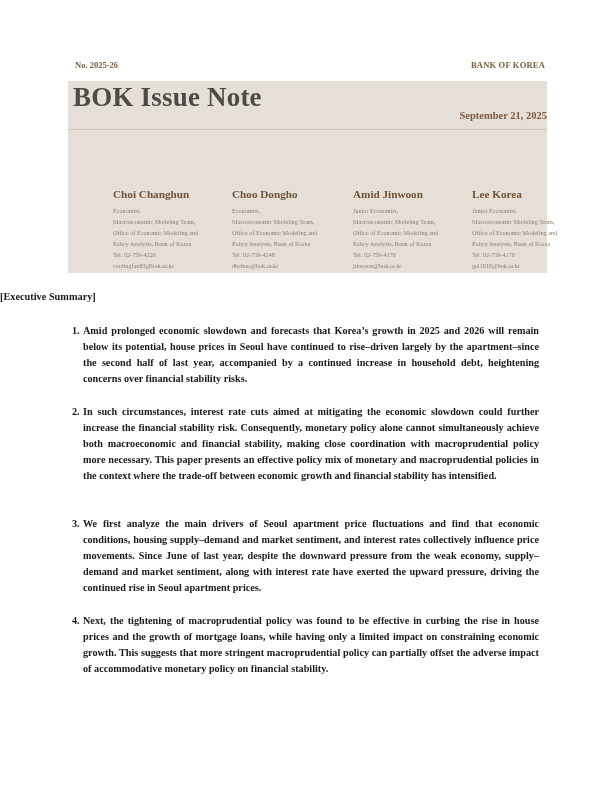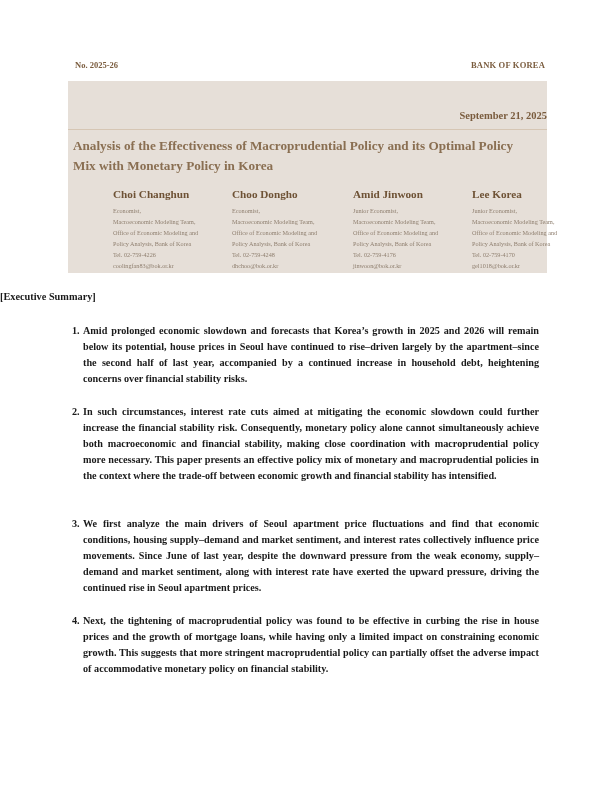--- a/index.html
+++ b/index.html
@@ -34,23 +34,23 @@
 </style>
 </head>
 <body>
 
 <div class="topline">
   <span class="issue-no">No. 2025-26</span>
   <span class="org">BANK OF KOREA</span>
 </div>
 
 <div class="header-box">
+  <div class="title">BOK Issue Note</div>
   <div class="date">September 21, 2025</div>
   <div class="divider"></div>
-  <div class="subtitle">Analysis of the Effectiveness of Macroprudential Policy and its Optimal Policy Mix with Monetary Policy in Korea</div>
 
   <div class="authors">
     <div class="author" style="left:0px">
       <div class="author-name">Choi Changhun</div>
       <div class="author-line">Economist,</div>
       <div class="author-line">Macroeconomic Modeling Team,</div>
       <div class="author-line">Office of Economic Modeling and</div>
       <div class="author-line">Policy Analysis, Bank of Korea</div>
       <div class="author-line">Tel. 02-759-4226</div>
       <div class="author-line">coolingfan83@bok.or.kr</div>

